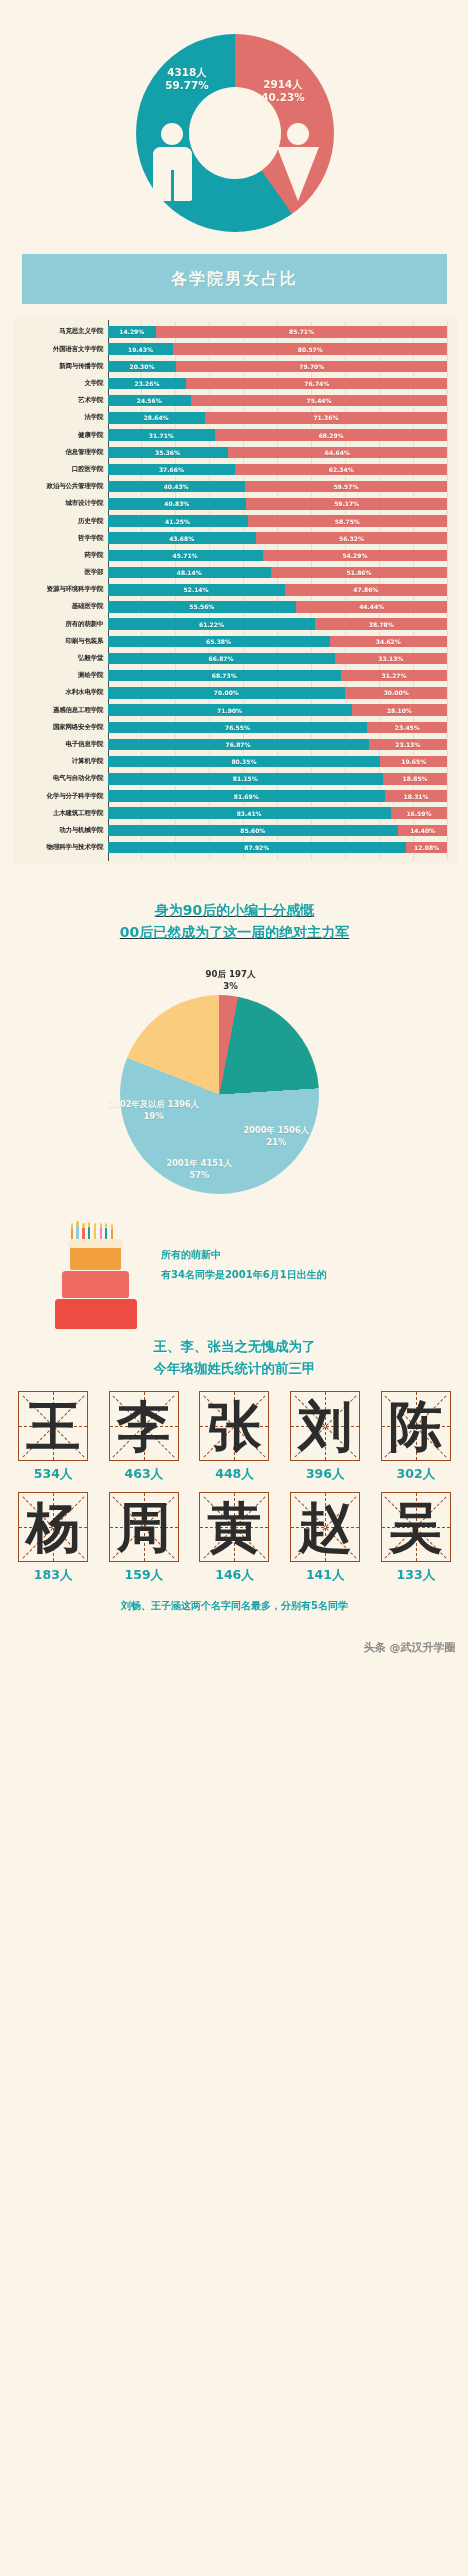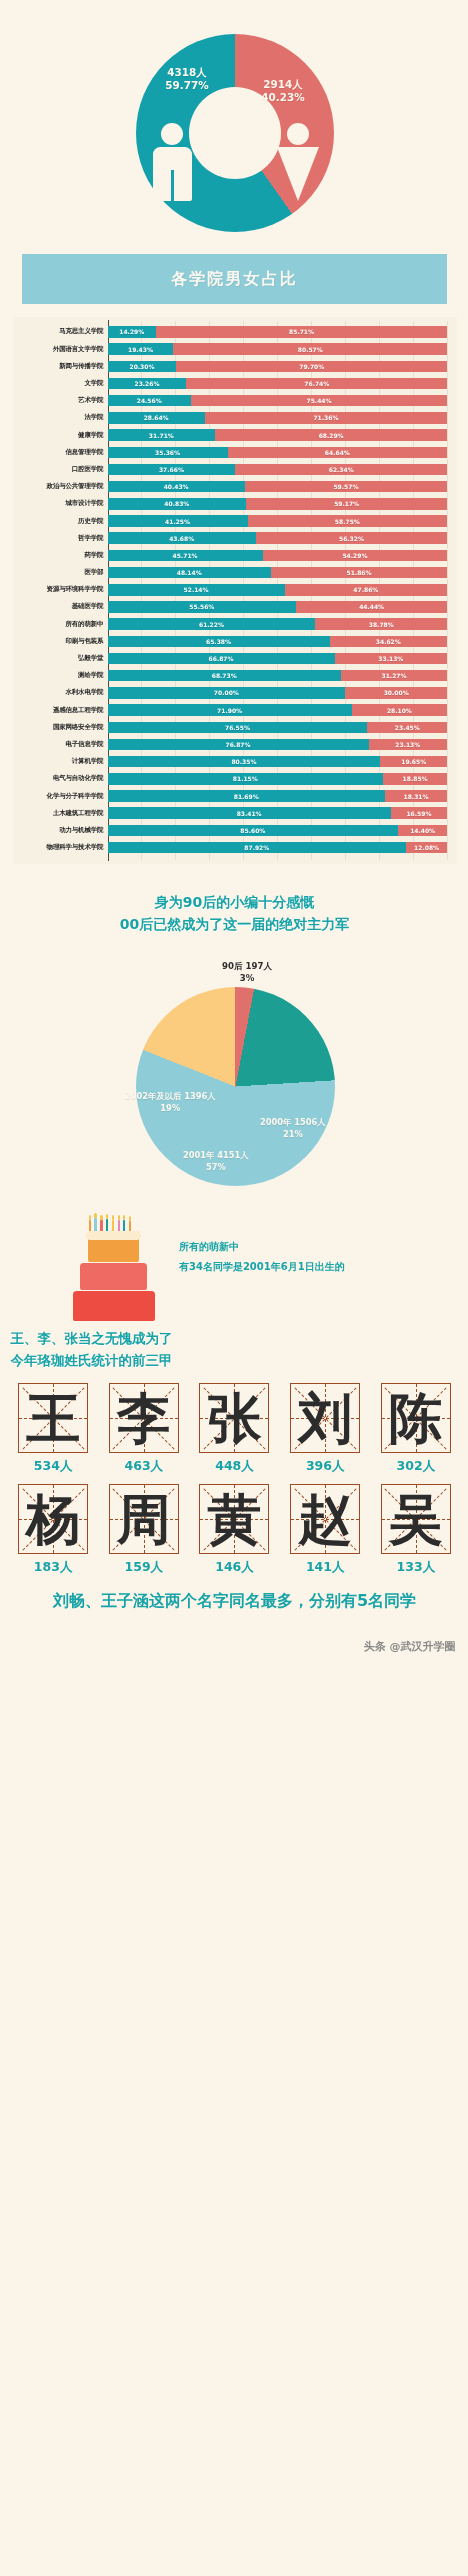--- a/index.html
+++ b/index.html
@@ -143,21 +143,21 @@
   .seg {
     display: flex; align-items: center; justify-content: center;
     font-size: 6px; font-weight: bold; color: #fff;
     overflow: hidden;
     text-shadow: 0 0.5px 0.5px rgba(0,0,0,.12);
   }
   .seg.m { background: #14a0ab; }
   .seg.f { background: #e0706b; }
 
   
-  .sec-pie { margin-top: 28px; padding: 0 27px; }
+  .sec-pie { margin-top: 36px; padding: 0 9px; text-decoration: underline; }
   .pie-head {
     text-align: center;
     color: #17a3a8;
     font-size: 14px;
     font-weight: bold;
     line-height: 1.55;
     text-shadow: 0.5px 0.5px 0 rgba(255,255,255,.8);
   }
   .pie-area {
     position: relative;
@@ -244,21 +244,21 @@
     left: 107px; top: -76px;
     width: 156px; height: 156px;
     border-radius: 50%;
     background: #8ecdd8;
     z-index: -1;
   }
 
   
   .sec-names { margin-top: 19px; padding: 0 10.4px 13.5px; }
   .names-head {
-    color: #17a3a8;
+    text-align: center; color: #17a3a8;
     font-size: 13.5px; font-weight: bold; line-height: 1.6;
     text-shadow: 0.5px 0.5px 0 rgba(255,255,255,.8);
   }
   .name-grid {
     display: grid;
     grid-template-columns: repeat(5, 1fr);
     gap: 3.1px 5.2px;
     margin-top: 11.5px;
   }
   .name-cell { text-align: center; }
@@ -286,21 +286,21 @@
     font-family: "DejaVu Serif", "Liberation Serif", serif;
     font-size: 54px; font-weight: bold; color: #2c2c2c;
     line-height: 1;
   }
   .cnt {
     margin-top: 5.2px; margin-bottom: 6.3px;
     color: #17a3a8; font-size: 12.5px; font-weight: bold; text-align: center;
   }
   .names-foot {
     text-align: center; color: #17a3a8;
-    font-size: 16px; font-weight: bold; margin-top: 8.3px;
+    font-size: 10px; font-weight: bold; margin-top: 8.3px;
   }
   .watermark {
     text-align: right;
     padding: 13.5px 13.5px 8.3px 0;
     color: #8a8a8a; font-size: 11px; font-weight: bold;
   }
 </style>
 </head>
 <body>
 

